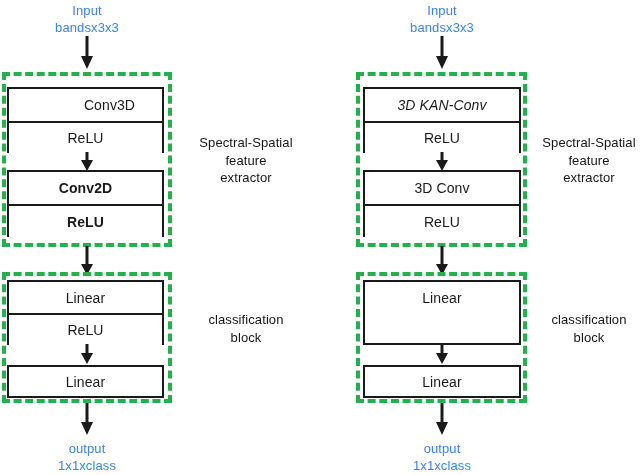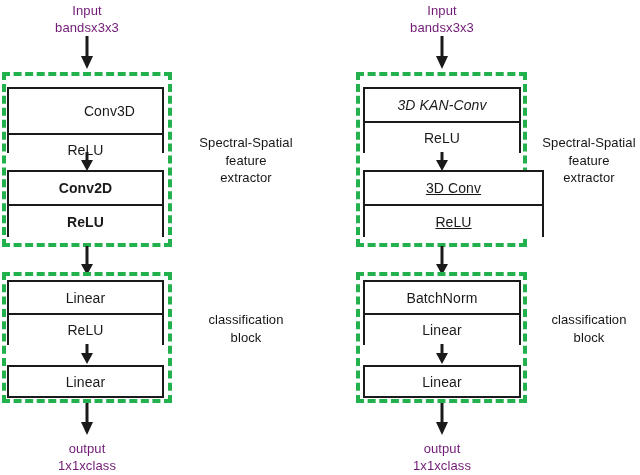--- a/index.html
+++ b/index.html
@@ -22,21 +22,21 @@
     width: 640px;
     height: 475px;
   }
 
   
   .io-label {
     position: absolute;
     text-align: center;
     font-size: 13px;
     line-height: 17px;
-    color: #701a75;
+    color: #3b82f6;
     white-space: pre-line;
     letter-spacing: 0.1px;
   }
 
   .side-label {
     position: absolute;
     text-align: center;
     font-size: 13px;
     line-height: 17.5px;
     color: #161616;
@@ -90,21 +90,21 @@
   <div class="arrow" style="left:79px; top:36px; width:16px; height:34px;">
     <svg width="16" height="34" viewBox="0 0 16 34">
       <line x1="8" y1="0" x2="8" y2="24" stroke="#1a1a1a" stroke-width="3"></line>
       <polygon points="8,33 2,20 14,20" fill="#1a1a1a"></polygon>
     </svg>
   </div>
 
   <div class="group-frame" style="left:2px; top:72px; width:170px; height:175px;"></div>
 
   <div class="stack" style="left:7px; top:87px; width:157px; height:66px;">
-    <div class="cell" style="height:44px;margin-left:48px;">Conv3D</div>
+    <div class="cell" style="height:32px;margin-left:48px;">Conv3D</div>
     <div class="cell" style="height:32px;">ReLU</div>
   </div>
 
   <div class="arrow" style="left:79px; top:152px; width:16px; height:20px;">
     <svg width="16" height="20" viewBox="0 0 16 20">
       <line x1="8" y1="0" x2="8" y2="11" stroke="#1a1a1a" stroke-width="3"></line>
       <polygon points="8,19 2,8 14,8" fill="#1a1a1a"></polygon>
     </svg>
   </div>
 
@@ -172,40 +172,39 @@
     <div class="cell" style="height:32px;">ReLU</div>
   </div>
 
   <div class="arrow" style="left:434px; top:152px; width:16px; height:20px;">
     <svg width="16" height="20" viewBox="0 0 16 20">
       <line x1="8" y1="0" x2="8" y2="11" stroke="#1a1a1a" stroke-width="3"></line>
       <polygon points="8,19 2,8 14,8" fill="#1a1a1a"></polygon>
     </svg>
   </div>
 
-  <div class="stack" style="left:363px; top:170px; width:181px; height:67px;text-decoration:underline;">
+  <div class="stack" style="left:363px; top:170px; width:158px; height:67px;">
     <div class="cell" style="height:32px;">3D Conv</div>
     <div class="cell" style="height:33px;">ReLU</div>
   </div>
 
   <div class="side-label" style="left:538px; top:134px; width:102px;">Spectral-Spatial
 feature
 extractor</div>
 
   <div class="arrow" style="left:434px; top:246px; width:16px; height:30px;">
     <svg width="16" height="30" viewBox="0 0 16 30">
       <line x1="8" y1="0" x2="8" y2="21" stroke="#1a1a1a" stroke-width="3"></line>
       <polygon points="8,29 2,18 14,18" fill="#1a1a1a"></polygon>
     </svg>
   </div>
 
   <div class="group-frame" style="left:356px; top:272px; width:171px; height:131px;"></div>
 
   <div class="stack" style="left:363px; top:280px; width:158px; height:65px;">
-    <div class="cell" style="height:31px;">BatchNorm</div>
     <div class="cell" style="height:32px;">Linear</div>
   </div>
 
   <div class="arrow" style="left:434px; top:344px; width:16px; height:21px;">
     <svg width="16" height="21" viewBox="0 0 16 21">
       <line x1="8" y1="0" x2="8" y2="12" stroke="#1a1a1a" stroke-width="3"></line>
       <polygon points="8,20 2,9 14,9" fill="#1a1a1a"></polygon>
     </svg>
   </div>
 

